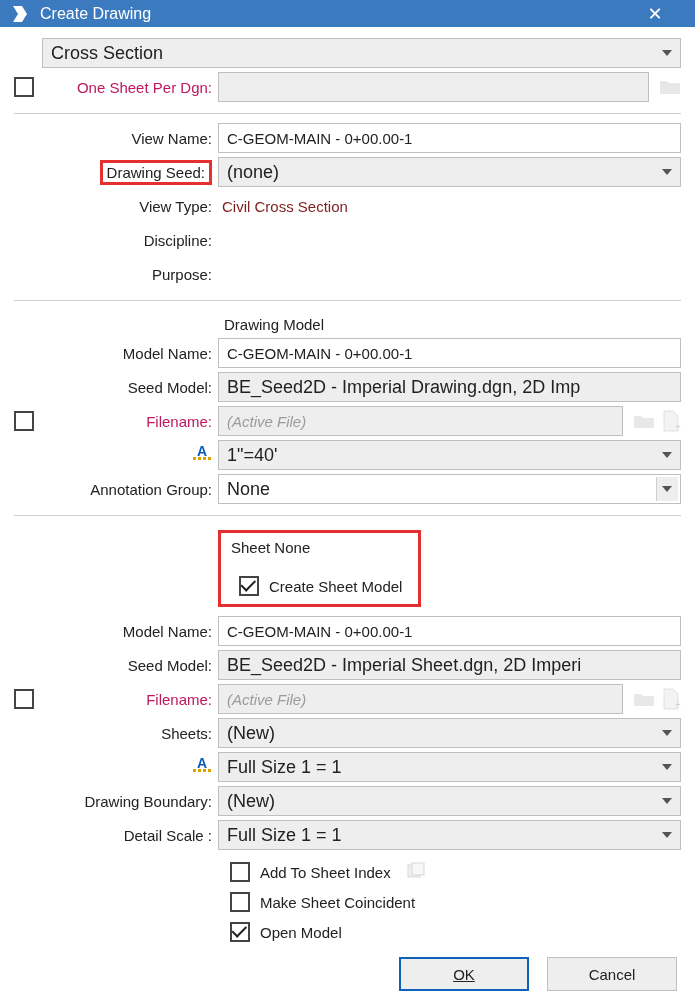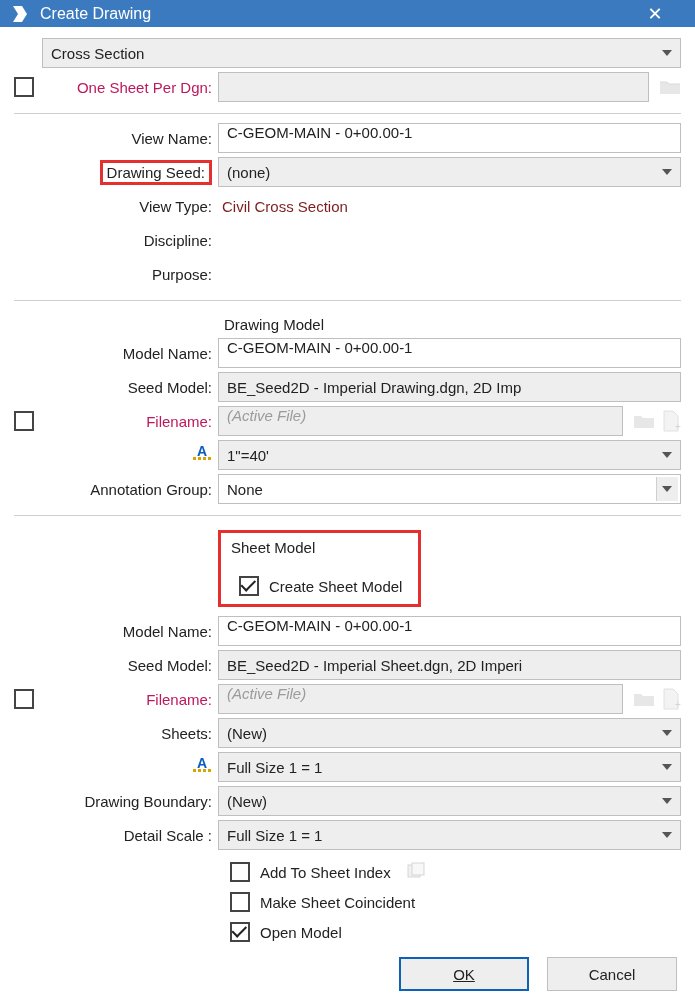--- a/index.html
+++ b/index.html
@@ -82,36 +82,37 @@
   }
   .input {
     flex: 1;
     height: 30px;
     border: 1px solid #bfbfbf;
     background: #fff;
     padding: 0 8px;
     font-size: 15px;
     color: #222;
     display: flex;
+    align-items: center;
   }
   .input.disabled {
     background: #eeeeee;
     color: #9b9b9b;
     font-style: italic;
   }
   .combo {
     flex: 1;
     height: 30px;
     background: #eeeeee;
     border: 1px solid #bfbfbf;
     display: flex;
     align-items: center;
     padding: 0 8px;
     position: relative;
-    font-size: 15px;
+    font-size: 18px;
     color: #222;
   }
   .combo .caret {
     position: absolute;
     right: 8px;
     top: 50%;
     transform: translateY(-50%);
     width: 0; height: 0;
     border-left: 5px solid transparent;
     border-right: 5px solid transparent;
@@ -400,21 +401,21 @@
         <span style="position:absolute;right:2px;top:2px;bottom:2px;width:22px;background:#eee;border-left:1px solid #cfcfcf;"></span>
         <span class="caret" style="right:8px;"></span>
       </div>
     </div>
   </div>
 
   <hr class="hr">
 
   
   <div class="sheet-red-wrap">
-    <div class="hdr">Sheet Model</div>
+    <div class="hdr">Sheet None</div>
     <div class="chk-line">
       <span class="chk checked"></span>
       <span>Create Sheet Model</span>
     </div>
   </div>
 
   
   <div class="row" style="margin-top:8px;">
     <div class="cb-col"></div>
     <div class="label-col">Model Name:</div>

